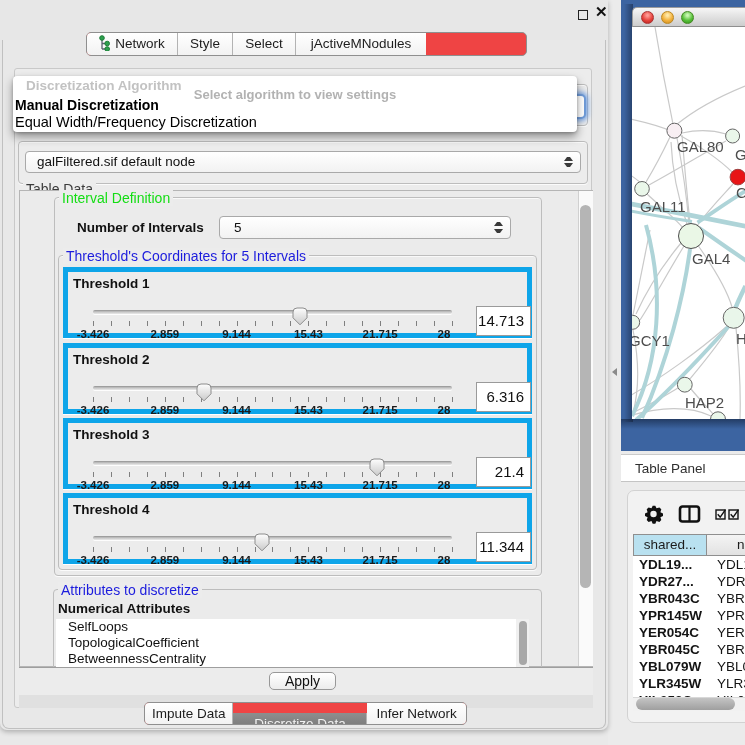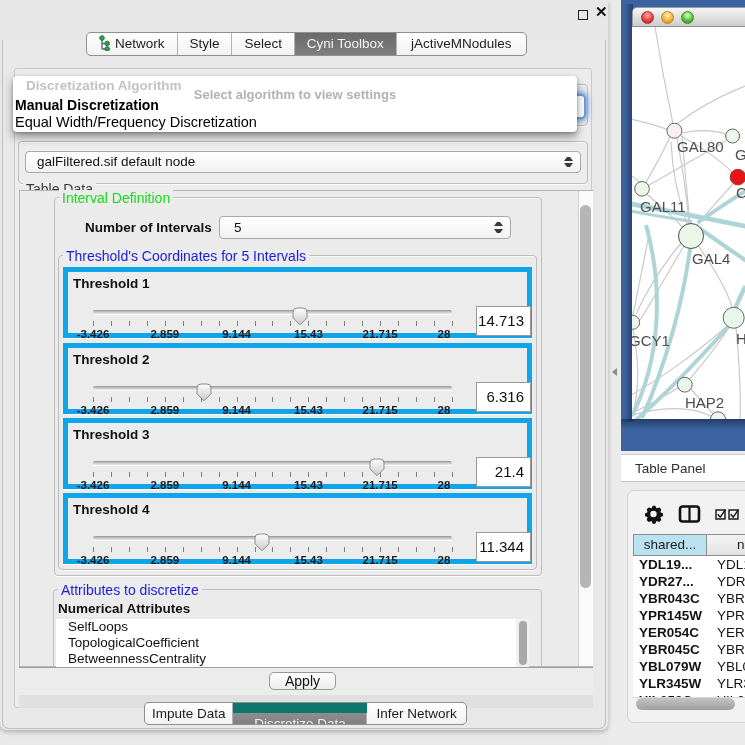--- a/index.html
+++ b/index.html
@@ -49,21 +49,21 @@
 #ltitle { left:0; top:0; width:608px; height:29px; background:#e6e6e6;
   border-bottom:1px solid #ababab; }
 #ltitle .t { position:absolute; left:8px; top:7px; font-size:13.5px; color:#111; }
 #lbody { left:2px; top:40px; width:604px; height:689px; background:#e8e8e8;
   border:1px solid #c0c0c0; border-top:none; border-radius:0 0 7px 7px; }
 #floatbox { left:578px; top:10px; width:10px; height:10px; border:1.5px solid #222; }
 #closex { left:595px; top:3px; font-size:15px; font-weight:bold; color:#111; }
 
 
 .tabstrip { display:flex; border:1px solid #8f8f8f; border-radius:5px;
-  background:#0f766e; overflow:hidden; }
+  background:#ef4444; overflow:hidden; }
 .tabstrip .seg { font-size:13.5px; color:#1c1c1c; text-align:center;
   border-right:1px solid #b3b3b3; background:linear-gradient(180deg,#ffffff,#f2f2f2);
   white-space:nowrap; }
 .tabstrip .seg:last-child { border-right:none; }
 .tabstrip .sel { background:linear-gradient(180deg,#6b6b6b,#7e7e7e); color:#f2f2f2; }
 #toptabs { left:86px; top:32px; width:441px; height:24px; }
 #toptabs .seg { line-height:22px; }
 #bottabs { left:144px; top:702px; width:323px; height:23px; }
 #bottabs .seg { line-height:21px; }
 
@@ -271,21 +271,20 @@
   <div class="abs tabstrip" id="toptabs">
     <div class="seg" style="width:91px;">
       <svg width="12" height="16" viewBox="0 0 12 16" style="vertical-align:-3px;margin-right:4px;">
         <path d="M3,4 V14 M3,8.5 H7 M3,14 H7" fill="none" stroke="#5a6070" stroke-width="1.3"></path>
         <circle cx="3" cy="3" r="2.3" fill="#2ea04e" stroke="#1c7c38"></circle>
         <circle cx="8.2" cy="8.5" r="2.3" fill="#2ea04e" stroke="#1c7c38"></circle>
         <circle cx="8.2" cy="14" r="2.3" fill="#2ea04e" stroke="#1c7c38"></circle>
       </svg>Network</div>
     <div class="seg" style="width:55px;">Style</div>
     <div class="seg" style="width:63px;">Select</div>
-    <div class="seg sel" style="width:102px;">Cyni Toolbox</div>
     <div class="seg" style="width:130px;">jActiveMNodules</div>
   </div>
 
   <div class="abs" id="subpanel"></div>
 
   <div class="group" style="left:18px; top:84px; width:570px; height:42px;"></div>
 
   <div class="group" style="left:18px; top:141px; width:570px; height:43px;">
     <span class="gtitle" style="color:#3a3a3a;margin-top:47px;">Table Data</span>
   </div>
@@ -294,21 +293,21 @@
     <span class="arr arrup"></span><span class="arr arrdn"></span>
   </div>
 
   <div class="abs" id="scrollpane"></div>
   <div class="abs" id="vsb"></div>
   <div class="abs" id="vsbthumb"></div>
 
   <div class="group" style="left:54px; top:197px; width:488px; height:378.5px;">
     <span class="gtitle" style="color:#14dd14;">Interval Definition</span>
   </div>
-  <div class="abs" style="left:85px; top:220px; font-size:13.5px; font-weight:bold; color:#111;">Number of Intervals</div>
+  <div class="abs" style="left:77px; top:220px; font-size:13.5px; font-weight:bold; color:#111;">Number of Intervals</div>
   <div class="abs combo" style="left:219px; top:216px; width:292px; height:23px; line-height:21px;">
     <span style="padding-left:14px;">5</span>
     <span class="arr arrup"></span><span class="arr arrdn"></span>
   </div>
 
   <div class="group" style="left:58px; top:255px; width:479px; height:314.5px;">
     <span class="gtitle" style="color:#1c1cdd;">Threshold's Coordinates for 5 Intervals</span>
   </div>
 
   <div id="tpanels">

